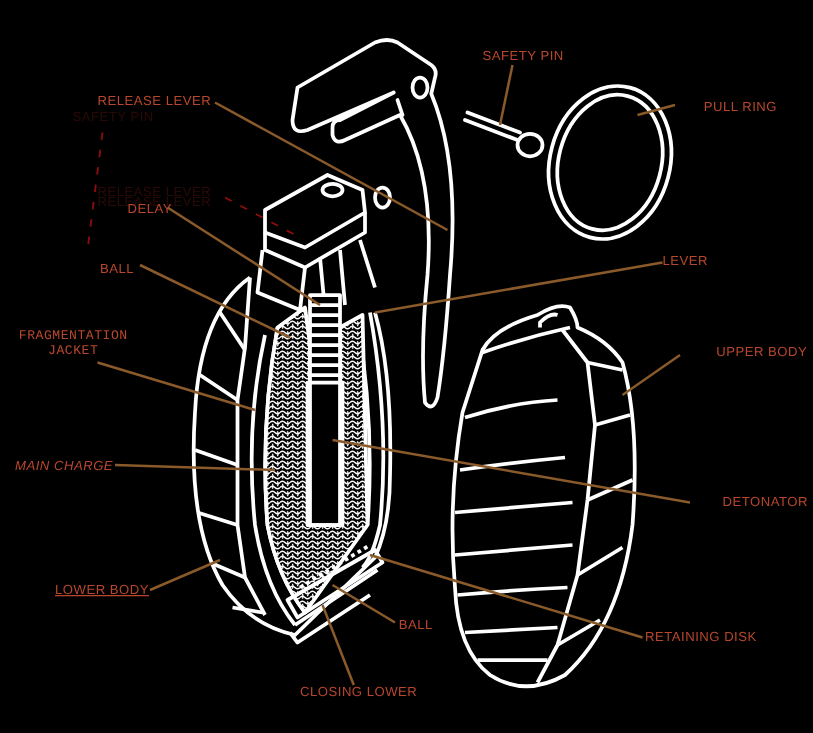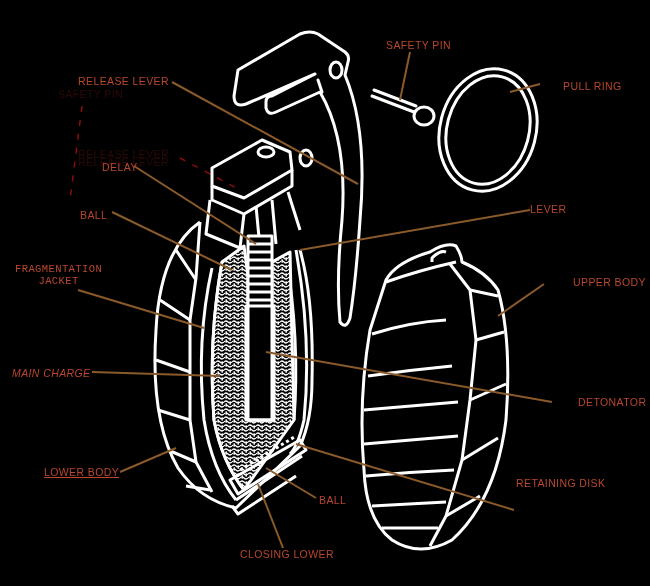--- a/index.html
+++ b/index.html
@@ -127,14 +127,14 @@
 <div class="lbl" style="left:530px;top:203px;">LEVER</div>
 <div class="lbl" style="left:15px;top:263px;font-family:Liberation Mono, monospace;">
   <div>FRAGMENTATION</div>
   <div>JACKET</div>
 </div>
 <div class="lbl" style="left:545px;top:276px;margin-left:28px;">UPPER BODY</div>
 <div class="lbl" style="left:12px;top:367px;font-style:italic;">MAIN CHARGE</div>
 <div class="lbl" style="left:554px;top:396px;padding-left:24px;">DETONATOR</div>
 <div class="lbl" style="left:44px;top:466px;text-decoration:underline;">LOWER BODY</div>
 <div class="lbl" style="left:319px;top:494px;">BALL</div>
-<div class="lbl" style="left:516px;top:477px;">RETAINING DISK</div>
+<div class="lbl" style="left:516px;top:504px;">RETAINING DISK</div>
 <div class="lbl" style="left:240px;top:548px;">CLOSING LOWER</div>
 
 </body></html>

